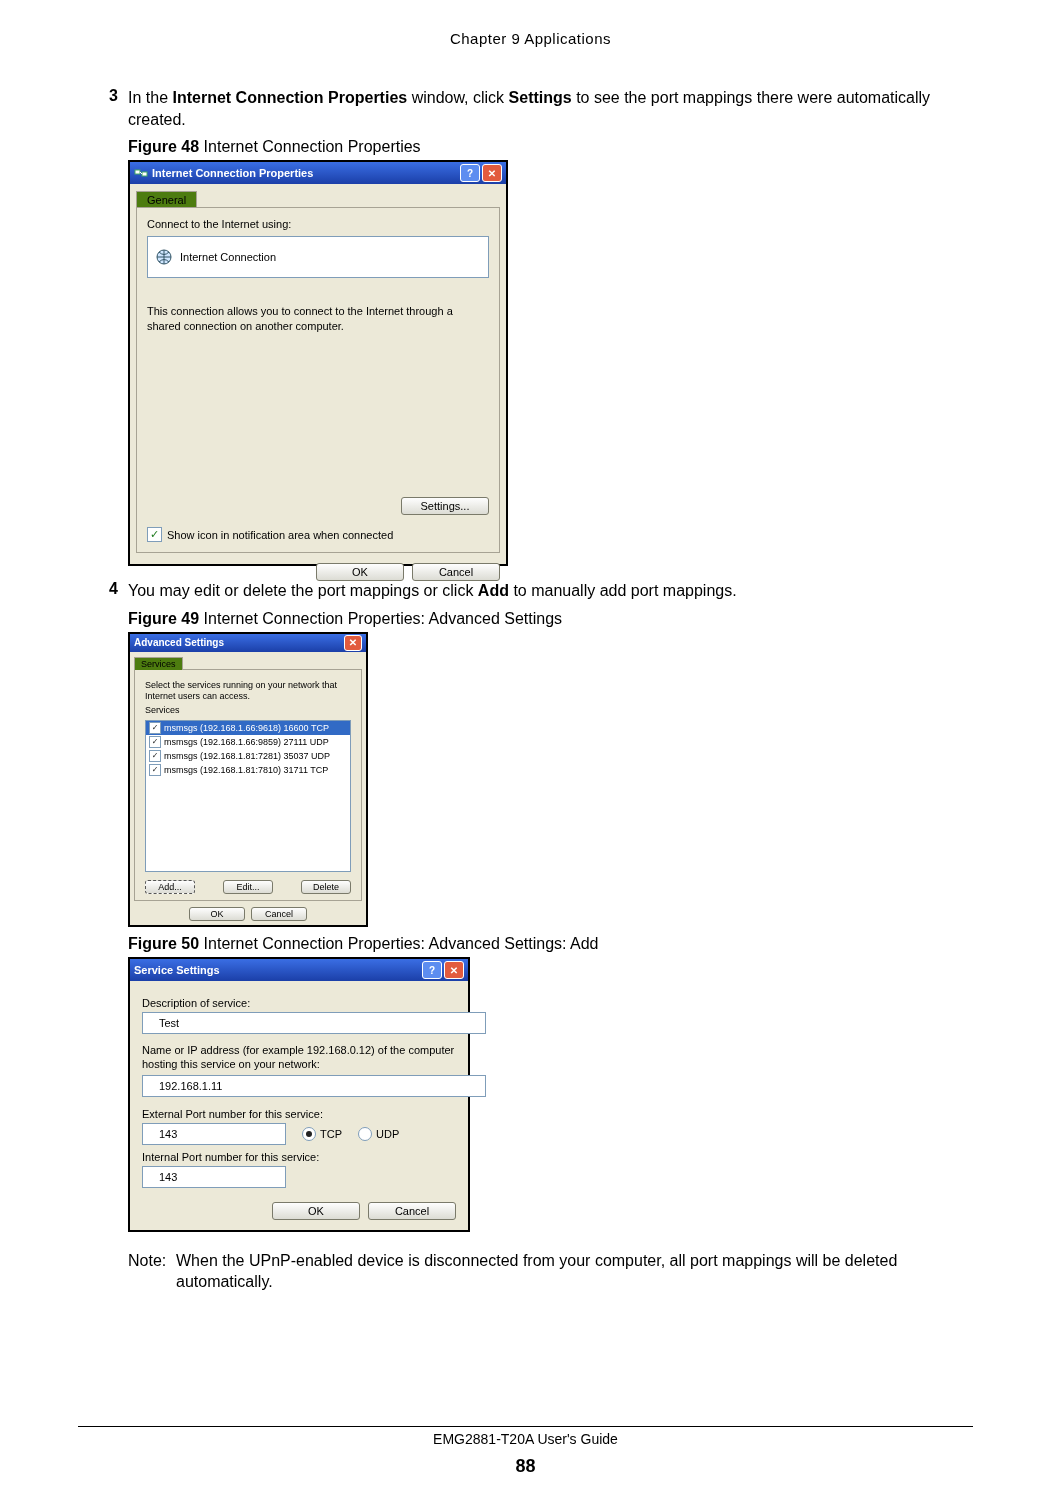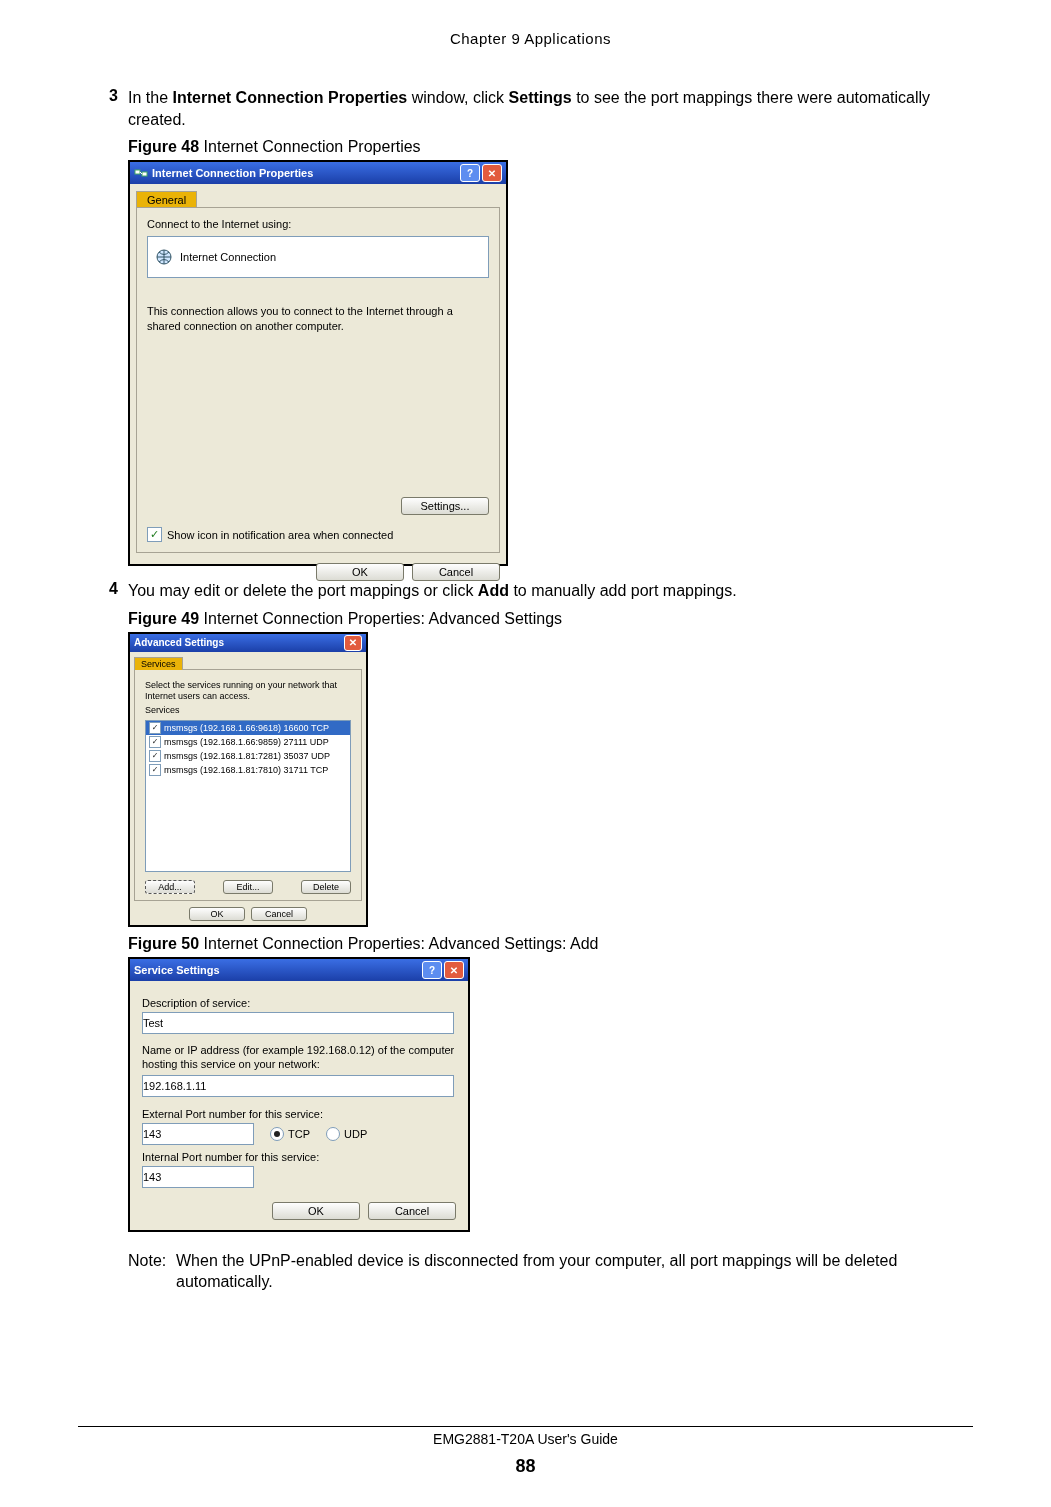--- a/index.html
+++ b/index.html
@@ -95,21 +95,21 @@
   .titlebar .t-text { flex:1 1 auto; font-size:11px; }
   .tb-btn {
     width:18px;height:16px;margin-left:2px;
     display:inline-flex;align-items:center;justify-content:center;
     border:1px solid #fff;border-radius:3px;font-size:10px;font-weight:bold;
   }
   .tb-help{background:#5d8df0;color:#fff;}
   .tb-close{background:#e25b3e;color:#fff;}
   .win-body { padding:6px 6px 8px 6px; }
   .tab {
-    display:inline-block;background:#eab308;border:1px solid #a7a394;
+    display:inline-block;background:#4d7c0f;border:1px solid #a7a394;
     border-bottom:none;padding:2px 10px;font-size:11px;position:relative;top:1px;
   }
   .panel {
     border:1px solid #a7a394;background:#ece9d8;padding:10px 10px 6px 10px;
   }
   .conn-label{margin-bottom:6px;}
   .conn-box{
     background:#fff;border:1px solid #7f9db9;padding:6px 6px;display:flex;align-items:center;height:28px;
   }
   .conn-box .ci{width:20px;height:18px;margin-right:6px;}
@@ -144,21 +144,21 @@
   .svc-btns{display:flex;justify-content:space-between;margin-top:8px;}
   .xpbtn.tiny{min-width:40px;font-size:9px;padding:1px 4px;}
   .xpbtn.dashed{border:1px dashed #555;}
   .win49 .btn-row{justify-content:center;}
   .win49 .tb-close{width:16px;height:14px;}
 
   
   .win50{width:342px;}
   .field-label{margin:6px 0 3px 0;font-size:11px;}
   .xp-input{
-    background:#fff;border:1px solid #7f9db9;padding:2px 0;font-size:11px;font-family:Tahoma,sans-serif;
+    background:#fff;border:1px solid #7f9db9;padding:2px 16px;font-size:11px;font-family:Tahoma,sans-serif;
     height:16px;line-height:16px;box-sizing:content-box;
   }
   .fw{width:310px;}
   .hw{width:110px;}
   .port-row{display:flex;align-items:center;gap:16px;}
   .radio-wrap{display:flex;align-items:center;gap:4px;font-size:11px;}
   .xp-radio{
     width:12px;height:12px;border:1px solid #7f9db9;border-radius:50%;background:#fff;
     display:inline-flex;align-items:center;justify-content:center;
   }

